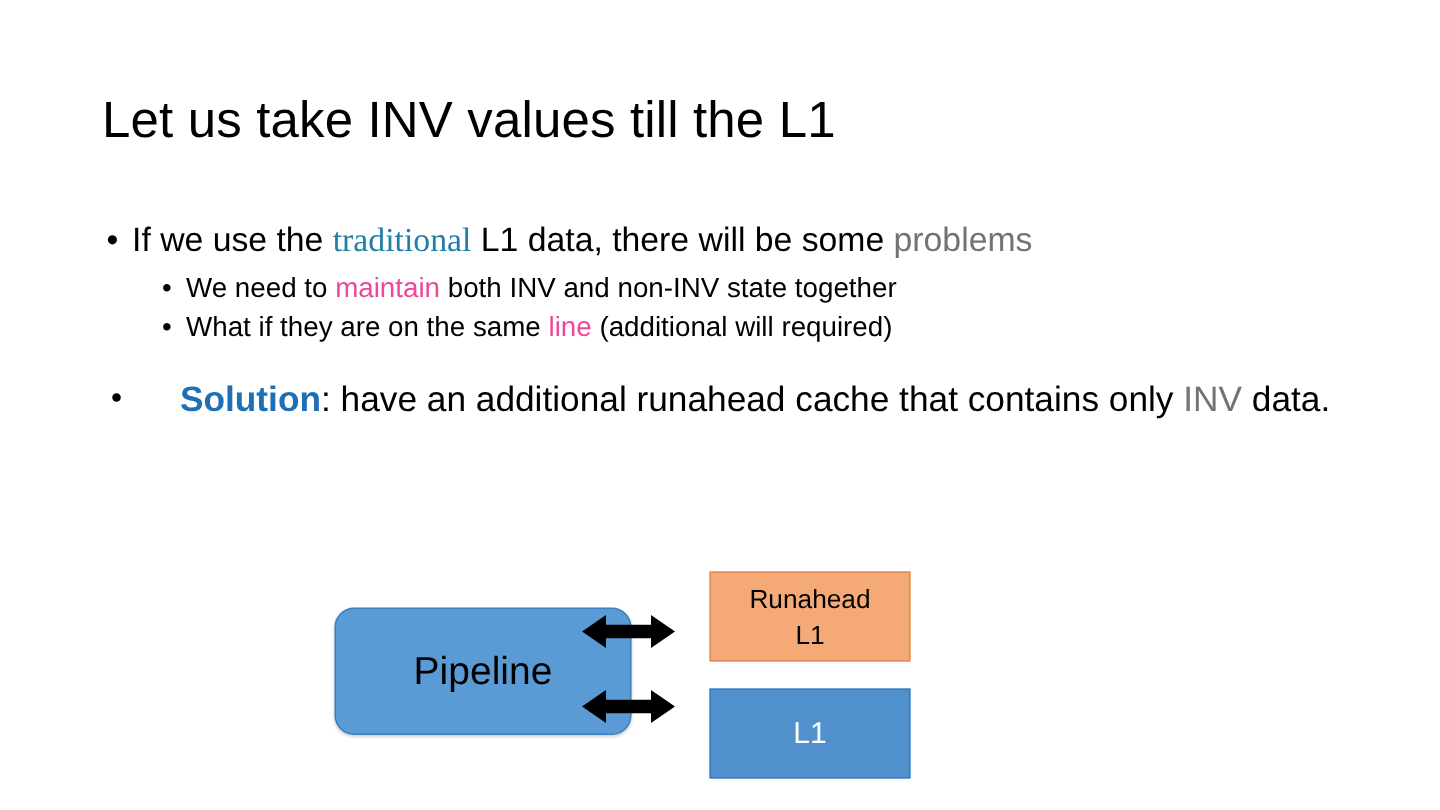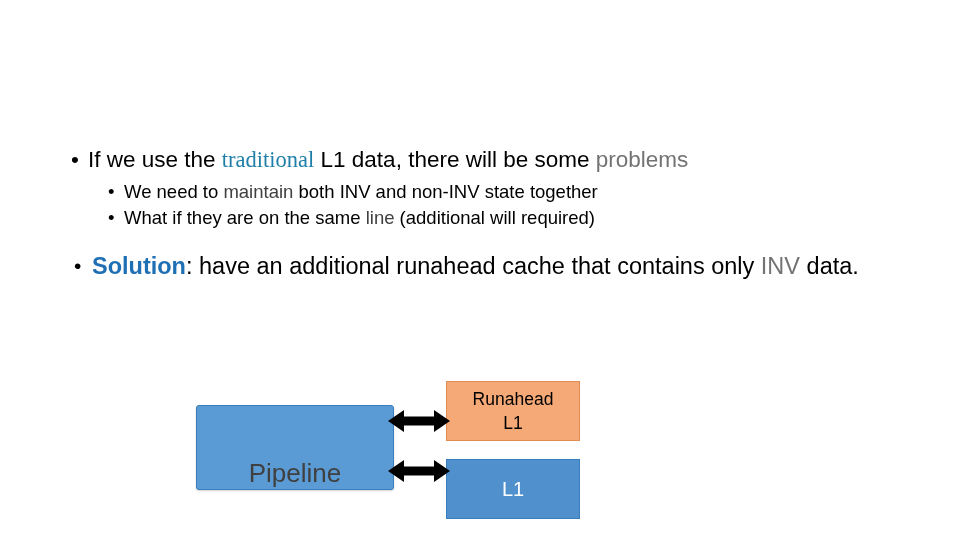--- a/index.html
+++ b/index.html
@@ -86,51 +86,52 @@
     position: absolute;
     left: 12px;
     top: 0;
     font-size: 21px;
     line-height: 32px;
     color: #000000;
   }
 
   .hl-blue  { color: #1f7fa8; font-family: Liberation Serif, serif; }
   .hl-green { color: #737373; }
-  .hl-red   { color: #404040; margin-top: 36px; }
+  .hl-red   { color: #ec4899; margin-top: 36px; }
   .hl-solution {
     color: #1f6fb5;
     font-weight: bold;
+    margin-left: 28px;
   }
 
   
   .diagram { position: absolute; left: 0; top: 0; width: 960px; height: 540px; pointer-events: none; }
 
   .box {
     position: absolute;
     box-sizing: border-box;
     display: flex;
     align-items: center;
     justify-content: center;
     text-align: center;
+    margin-left: 27px;
   }
 
   .box-pipeline {
     left: 196px;
     top: 405px;
     width: 198px;
     height: 85px;
     background: #5b9bd5;
     border: 1.5px solid #3a7ebd;
-    border-radius: 3px;
-    color: #404040;
+    border-radius: 13px;
+    color: #000000;
     font-size: 26px;
     font-weight: 400;
     box-shadow: 0 1px 2px rgba(0,0,0,0.18);
-    align-items: flex-end;
   }
 
   .box-runahead {
     left: 446px;
     top: 381px;
     width: 134px;
     height: 60px;
     background: #f4a977;
     border: 1.5px solid #e08c52;
     color: #000000;
@@ -152,20 +153,21 @@
 
   .arrow { position: absolute; }
   .arrow-top { left: 388px; top: 406px; }
   .arrow-bottom { left: 388px; top: 456px; }
 </style>
 </head>
 <body>
 
 <div id="slide">
 
+  <div class="slide-title">Let us take INV values till the L1</div>
 
   <div class="body-block">
 
     <div class="bullet-l1">
       <span class="dot">•</span>
       <span>If we use the </span><span class="hl-blue">traditional</span><span> L1 data, there will be some </span><span class="hl-green">problems</span>
     </div>
 
     <div class="sub-group">
       <div class="bullet-l2">

